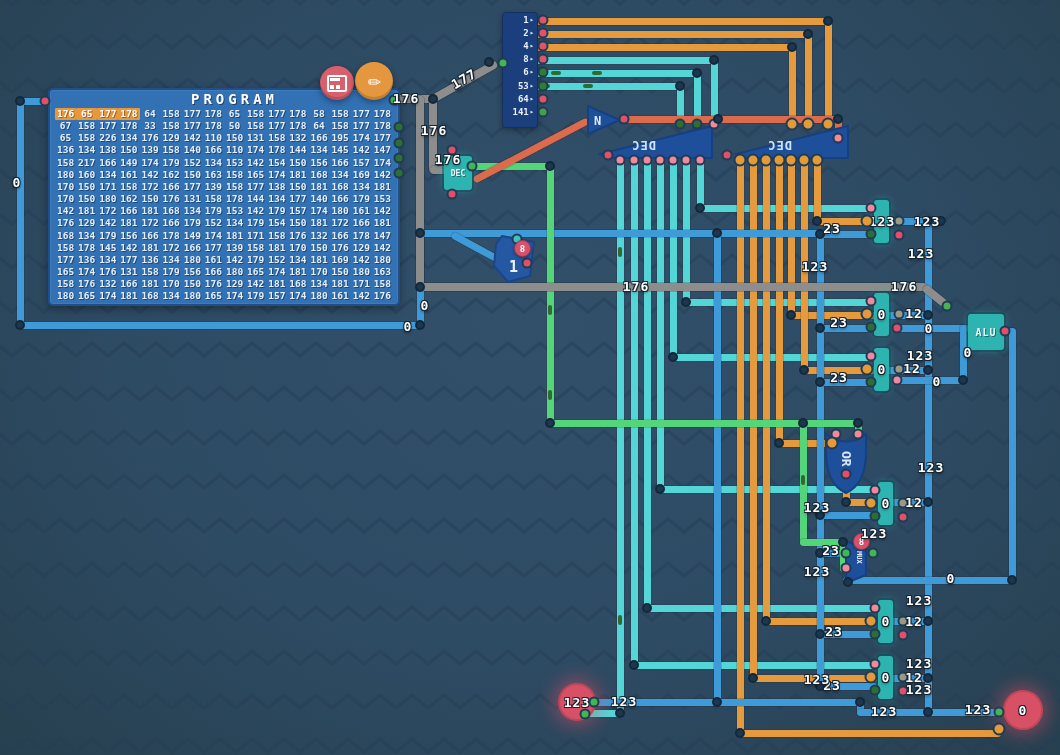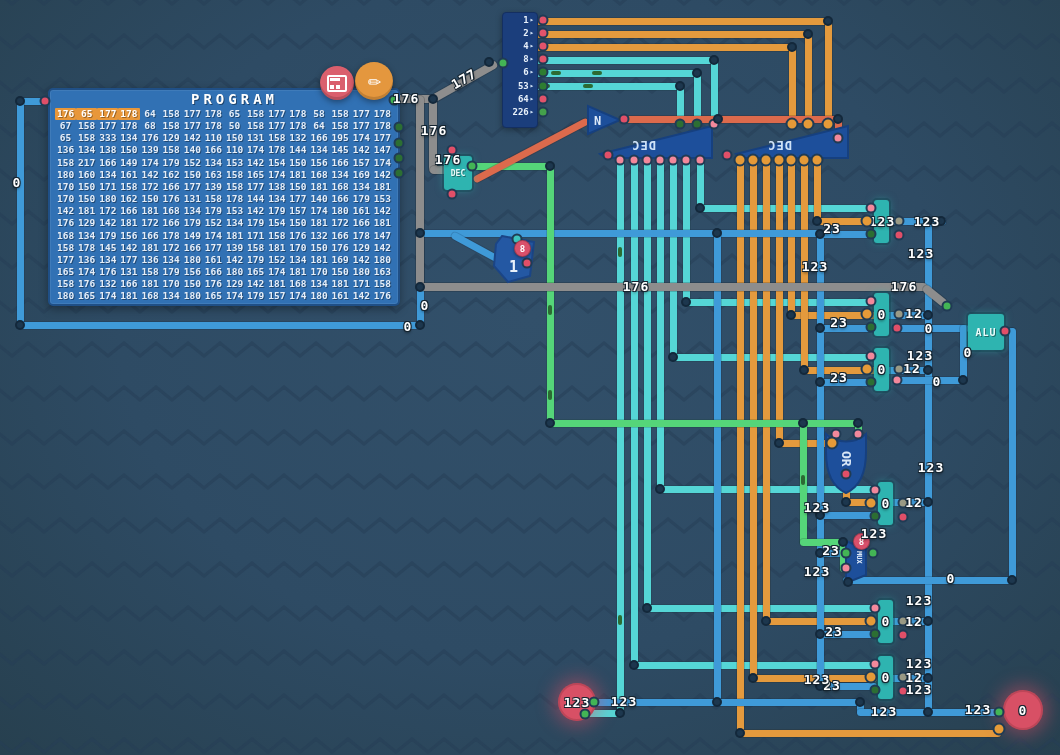--- a/index.html
+++ b/index.html
@@ -215,35 +215,35 @@
         <span class="cell">177</span>
         <span class="cell">178</span>
         <span class="cell">58</span>
         <span class="cell">158</span>
         <span class="cell">177</span>
         <span class="cell">178</span>
         <span class="cell">67</span>
         <span class="cell">158</span>
         <span class="cell">177</span>
         <span class="cell">178</span>
-        <span class="cell">68</span>
+        <span class="cell">33</span>
         <span class="cell">158</span>
         <span class="cell">177</span>
         <span class="cell">178</span>
         <span class="cell">50</span>
         <span class="cell">158</span>
         <span class="cell">177</span>
         <span class="cell">178</span>
         <span class="cell">64</span>
         <span class="cell">158</span>
         <span class="cell">177</span>
         <span class="cell">178</span>
         <span class="cell">65</span>
         <span class="cell">158</span>
-        <span class="cell">333</span>
+        <span class="cell">226</span>
         <span class="cell">134</span>
         <span class="cell">176</span>
         <span class="cell">129</span>
         <span class="cell">142</span>
         <span class="cell">110</span>
         <span class="cell">150</span>
         <span class="cell">131</span>
         <span class="cell">158</span>
         <span class="cell">132</span>
         <span class="cell">166</span>
@@ -497,21 +497,21 @@
         <span class="plabel">53</span>
         <span class="parrow">▸</span>
         <span class="dot" style="background: rgb(46, 125, 50); left: 40px; top: 50%;"></span>
       </div>
       <div class="pinrow">
         <span class="plabel">64</span>
         <span class="parrow">▸</span>
         <span class="dot" style="background: rgb(226, 83, 107); left: 40px; top: 50%;"></span>
       </div>
       <div class="pinrow">
-        <span class="plabel">226</span>
+        <span class="plabel">141</span>
         <span class="parrow">▸</span>
         <span class="dot" style="background: rgb(68, 161, 75); left: 40px; top: 50%;"></span>
       </div>
     </div>
 
   <svg class="gate" style="left:586px;top:104px;" width="38" height="32">
     <polygon points="2,2 2,30 34,16" fill="#1d4f9b" stroke="#16407f" stroke-width="2"></polygon>
     <text x="8" y="21" font-size="12" font-weight="bold" fill="#dce9f8">N</text>
   </svg>
 

